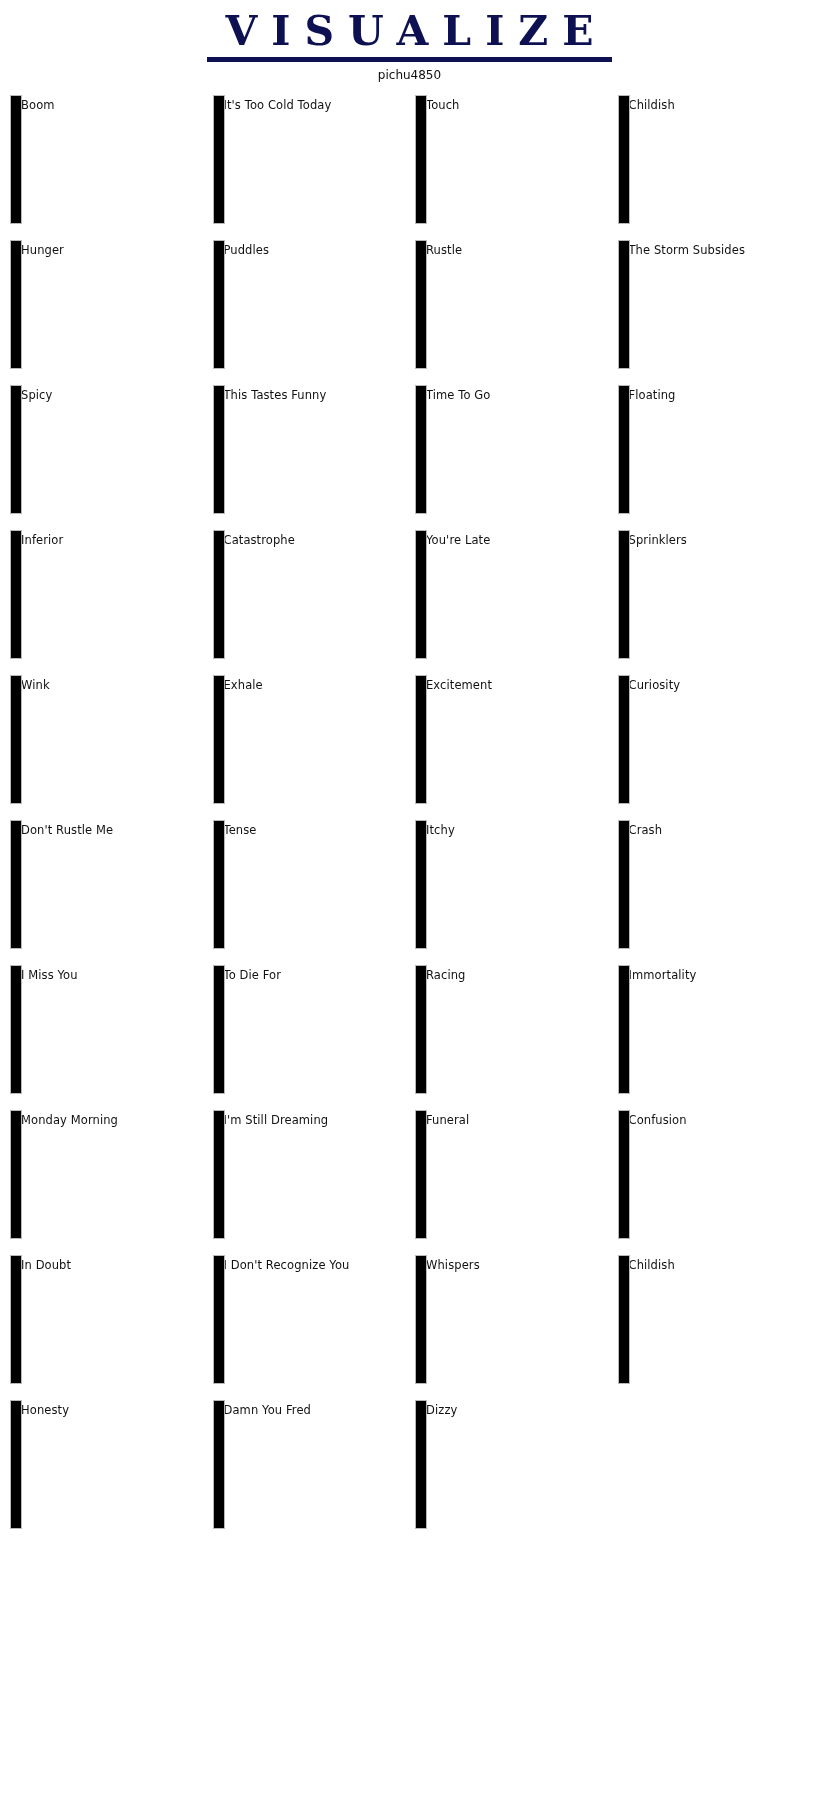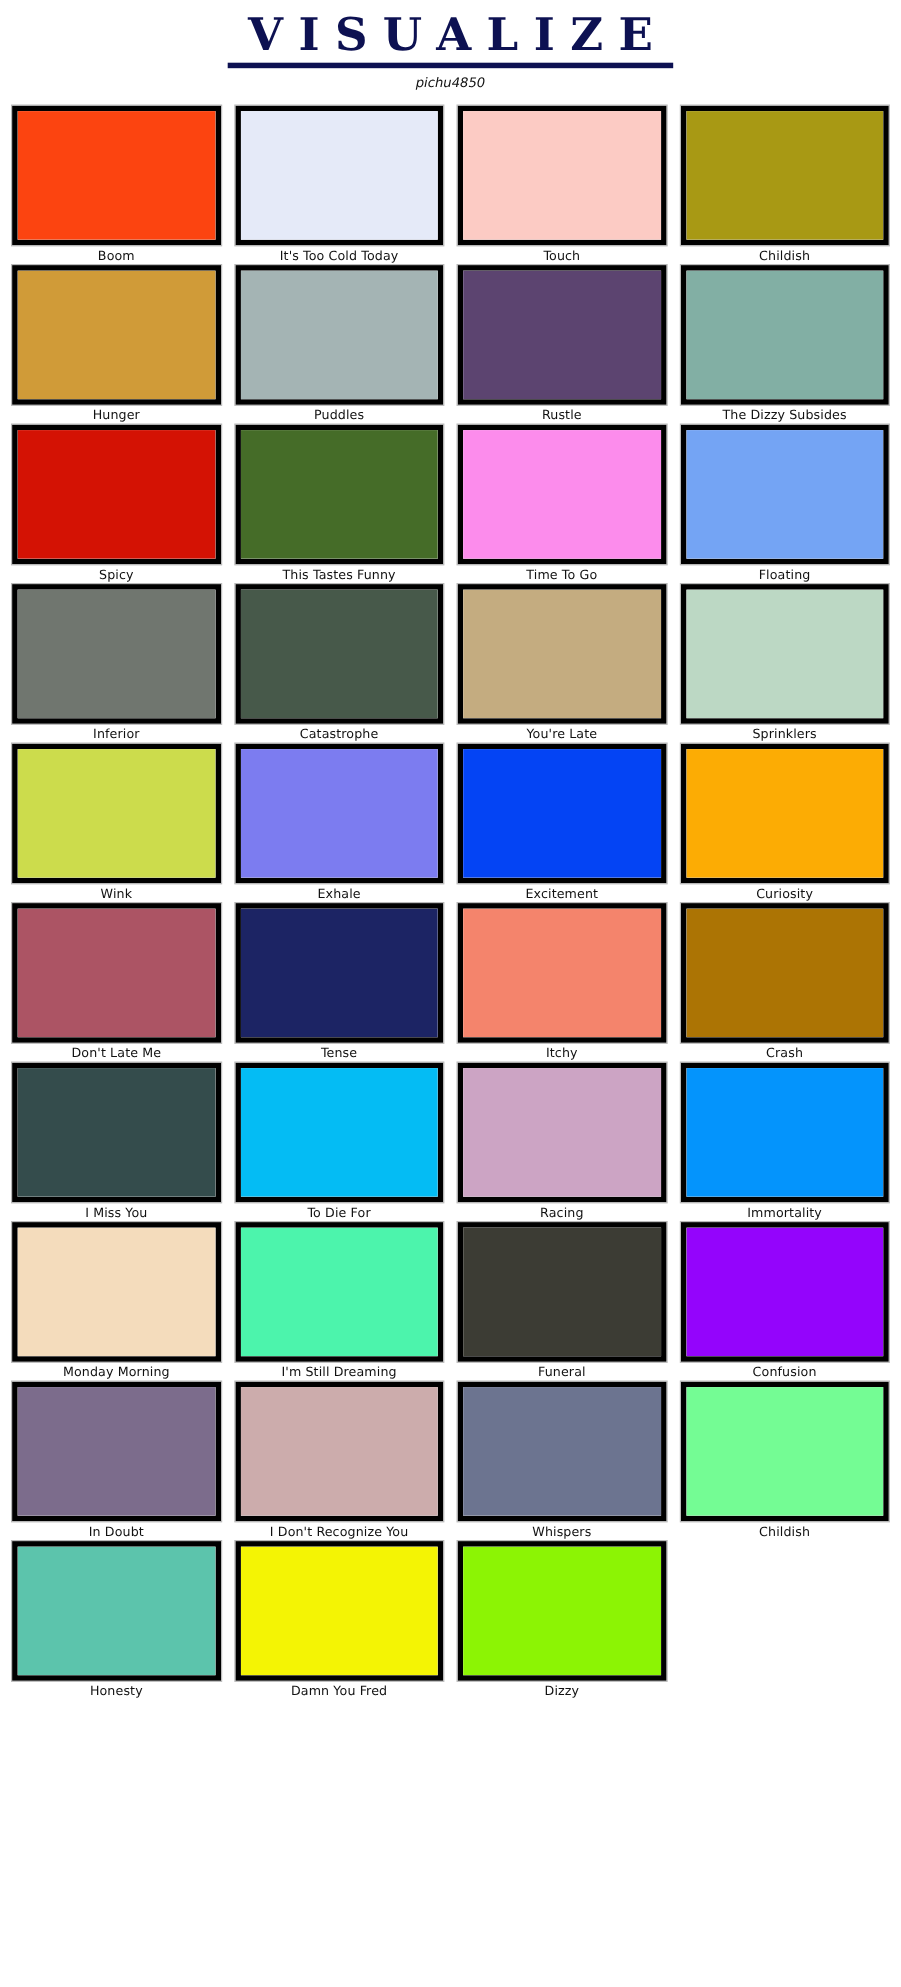--- a/index.html
+++ b/index.html
@@ -36,41 +36,38 @@
     padding: 0 4px 3px 18px;
     border-bottom: 5px solid #0d1152;
     -webkit-font-smoothing: none;
   }
   .subtitle {
     margin-top: 6px;
     font-family: "DejaVu Sans", sans-serif;
     font-size: 12px;
     line-height: 14px;
     color: #111111;
-    font-style: italic;
   }
 
   
   .grid {
     margin: 0;
     padding: 14px 11px 0 11px;
     display: grid;
     grid-template-columns: repeat(4, 1fr);
     column-gap: 13px;
     row-gap: 0px;
     box-sizing: border-box;
     width: 819px;
   }
   .cell {
     box-sizing: border-box;
     display: flex;
-    flex-direction: column;
     align-items: stretch;
     height: 145px;
-    justify-content: flex-end;
   }
   .frame {
     box-sizing: border-box;
     height: 127px;
     border: 5px solid #000000;
     outline: 1px solid #b9b9b9;
     outline-offset: 0px;
     position: relative;
     overflow: hidden;
   }
@@ -138,21 +135,21 @@
       <div class="cell">
         <div class="frame">
           <div class="fill" style="background: rgb(92, 68, 112);"></div>
         </div>
         <div class="label">Rustle</div>
       </div>
       <div class="cell">
         <div class="frame">
           <div class="fill" style="background: rgb(130, 175, 164);"></div>
         </div>
-        <div class="label">The Dizzy Subsides</div>
+        <div class="label">The Storm Subsides</div>
       </div>
       <div class="cell">
         <div class="frame">
           <div class="fill" style="background: rgb(212, 18, 4);"></div>
         </div>
         <div class="label">Spicy</div>
       </div>
       <div class="cell">
         <div class="frame">
           <div class="fill" style="background: rgb(69, 108, 40);"></div>
@@ -216,21 +213,21 @@
       <div class="cell">
         <div class="frame">
           <div class="fill" style="background: rgb(252, 172, 4);"></div>
         </div>
         <div class="label">Curiosity</div>
       </div>
       <div class="cell">
         <div class="frame">
           <div class="fill" style="background: rgb(172, 84, 100);"></div>
         </div>
-        <div class="label">Don't Late Me</div>
+        <div class="label">Don't Rustle Me</div>
       </div>
       <div class="cell">
         <div class="frame">
           <div class="fill" style="background: rgb(28, 36, 100);"></div>
         </div>
         <div class="label">Tense</div>
       </div>
       <div class="cell">
         <div class="frame">
           <div class="fill" style="background: rgb(244, 132, 108);"></div>

